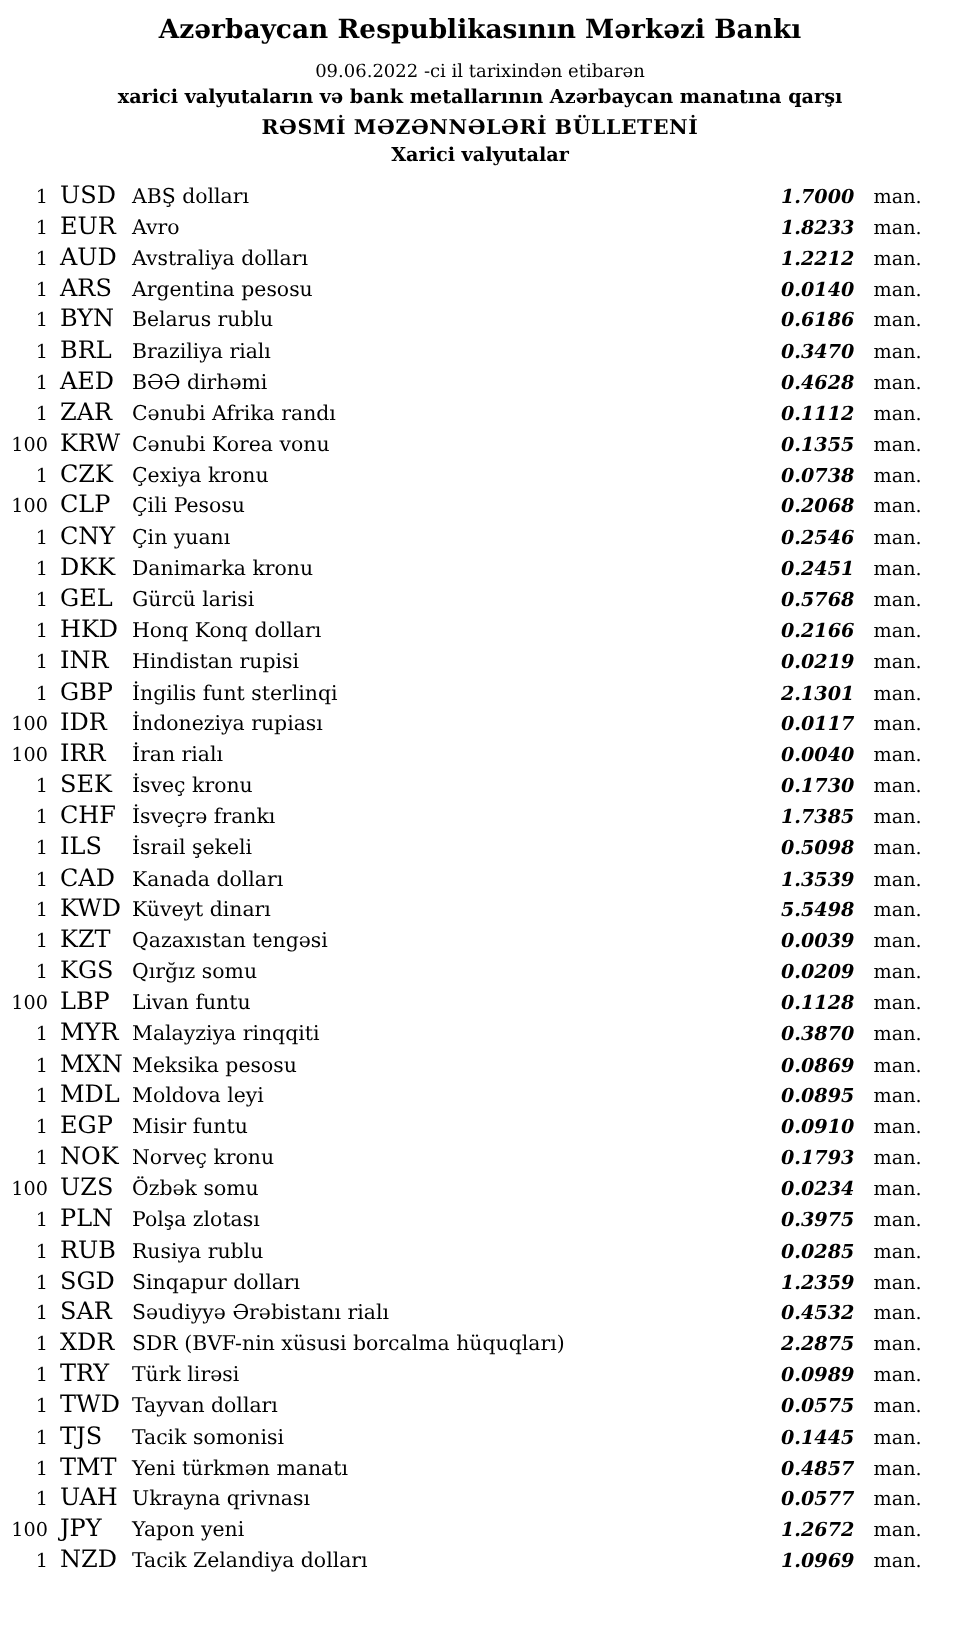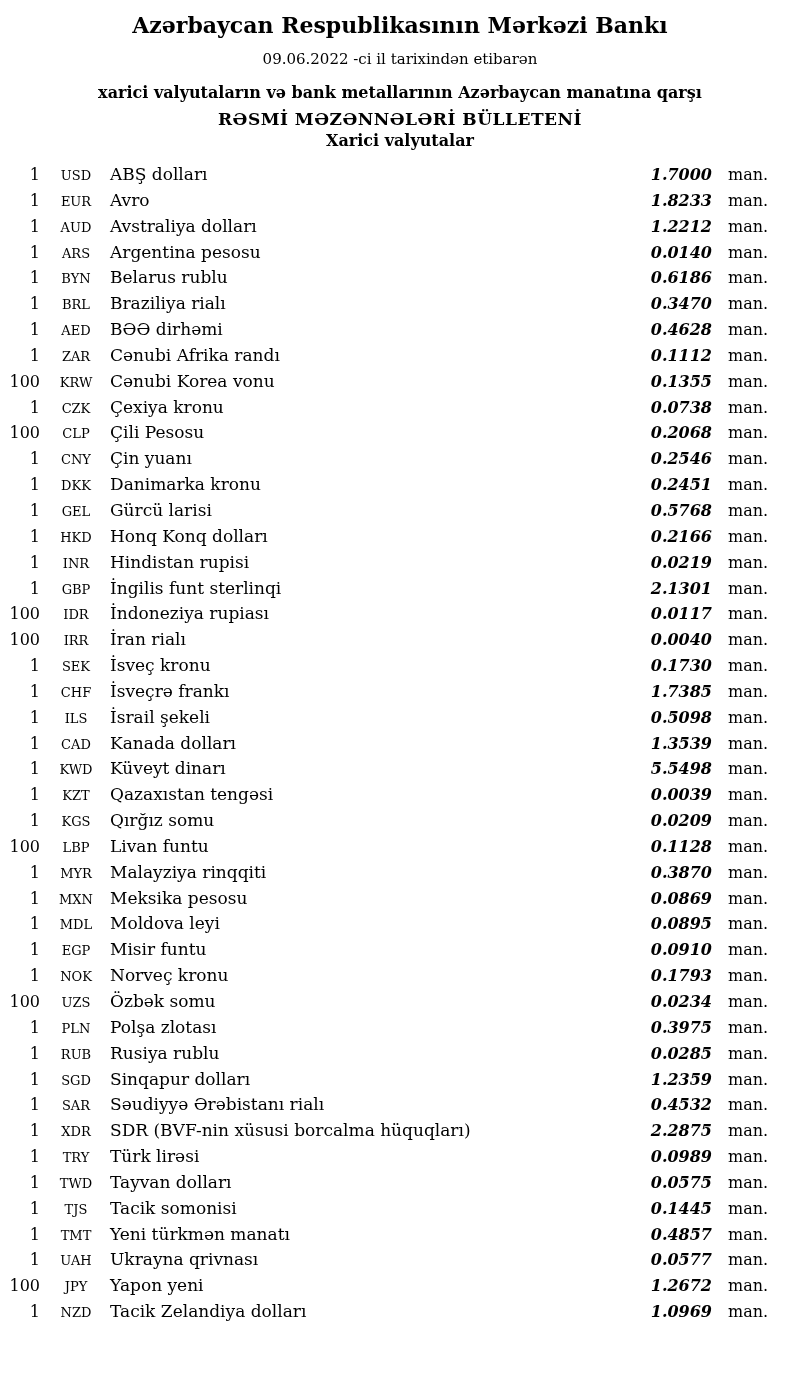--- a/index.html
+++ b/index.html
@@ -28,21 +28,21 @@
     font-weight: normal;
     font-size: 15px;
     line-height: 22px;
     margin-top: 8px;
   }
   .subtitle-line {
     text-align: center;
     font-weight: bold;
     font-size: 16px;
     line-height: 22px;
-    margin-top: 12px;
+    margin-top: 0;
   }
   .bulletin-title {
     text-align: center;
     font-weight: bold;
     font-size: 17px;
     line-height: 22px;
     margin-top: 4px;
     letter-spacing: 0.5px;
   }
   .section-title {
@@ -64,22 +64,22 @@
   .cell-qty {
     width: 40px;
     flex: 0 0 40px;
     text-align: right;
     font-size: 16px;
   }
   .cell-code {
     width: 52px;
     flex: 0 0 52px;
     margin-left: 10px;
-    text-align: center;
-    font-size: 13px;
+    text-align: left;
+    font-size: 20px;
   }
   .cell-name {
     flex: 1 1 auto;
     padding-left: 8px;
     font-size: 17px;
     overflow: hidden;
   }
   .cell-rate {
     width: 90px;
     flex: 0 0 90px;

